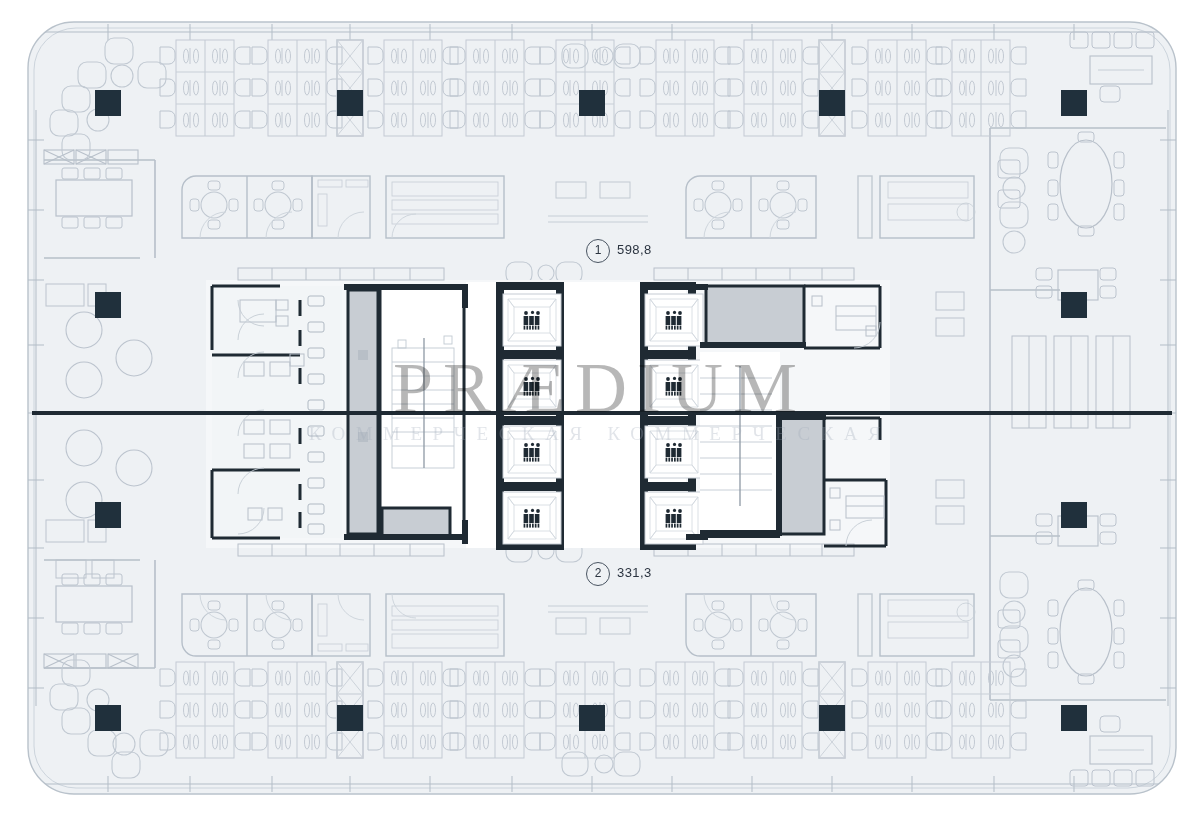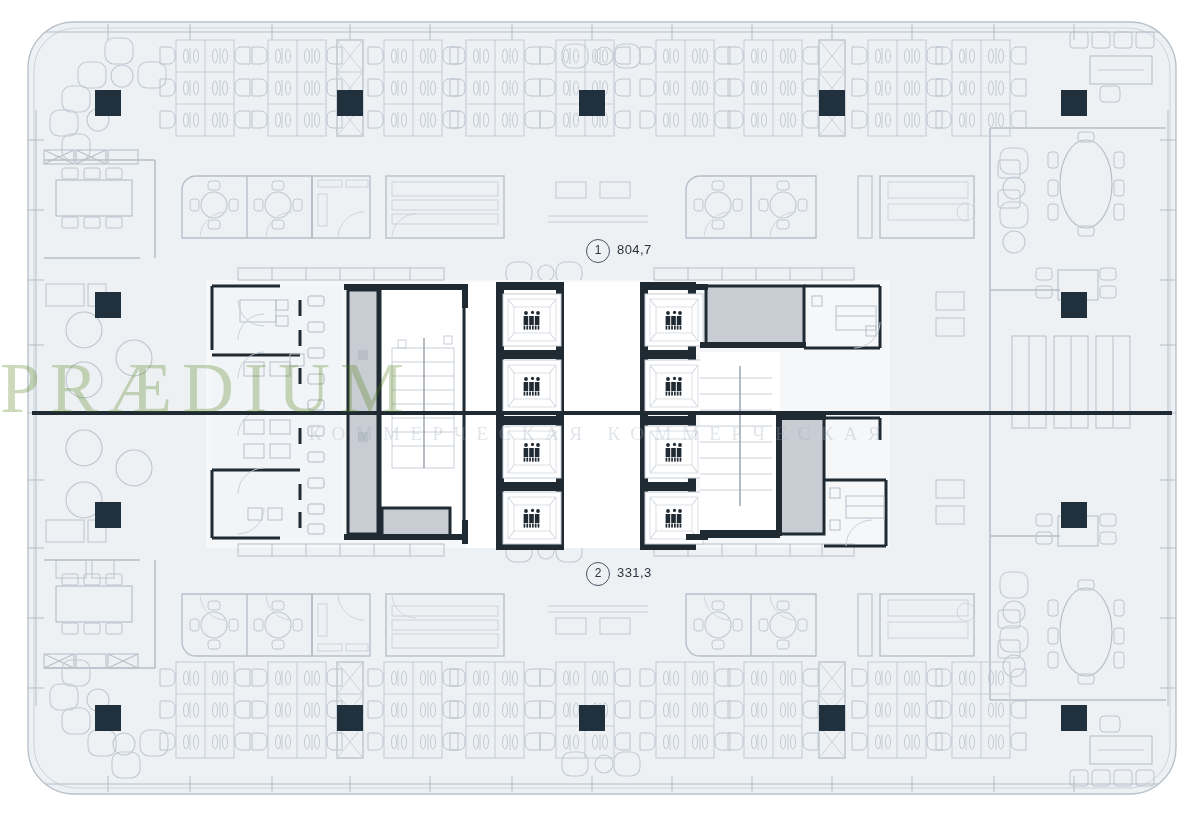--- a/index.html
+++ b/index.html
@@ -1,21 +1,21 @@
 <!DOCTYPE html>
 <html><head>
 <meta charset="utf-8">
 <style>
   html,body{margin:0;padding:0;background:#ffffff;}
   body{font-family:"Liberation Sans",sans-serif;}
   #plan-root{position:relative;width:1200px;height:816px;background:#ffffff;overflow:hidden;}
   #plan-svg{position:absolute;left:0;top:0;width:1200px;height:816px;display:block;}
   .wm{position:absolute;pointer-events:none;user-select:none;}
-  #watermark-main{left:0;right:0;top:352px;font-family:"Liberation Serif",serif;
-      font-size:72px;letter-spacing:10px;color:#4d7c0f;opacity:.28;font-weight:400;line-height:1;}
+  #watermark-main{left:0;right:0;top:352px;text-align:center;font-family:"Liberation Serif",serif;
+      font-size:72px;letter-spacing:10px;color:#000000;opacity:.28;font-weight:400;line-height:1;}
   #watermark-sub{left:0;right:0;top:424px;text-align:center;font-family:"Liberation Serif",serif;
       font-size:19px;letter-spacing:10.5px;color:#9fa9b8;opacity:.30;line-height:1;}
   .dimlabel{position:absolute;font-size:13px;color:#2b3440;font-family:"Liberation Sans",sans-serif;
       letter-spacing:.4px;white-space:nowrap;}
   #dim-1-text{left:617px;top:242px;}
   #dim-2-text{left:617px;top:565px;}
   .dimcirc{position:absolute;width:22px;height:22px;border:1.1px solid #4a5562;border-radius:50%;
       color:#2b3440;font-size:12px;line-height:21px;text-align:center;background:transparent;}
   #dim-1-circle{left:586px;top:239px;}
   #dim-2-circle{left:586px;top:562px;}
@@ -704,18 +704,18 @@
         <rect x="1061" y="705" width="26" height="26"></rect>
       </g>
 
     </g>
   </svg>
 
   <div class="wm" id="watermark-main">PRÆDIUM</div>
   <div class="wm" id="watermark-sub">КОММЕРЧЕСКАЯ КОММЕРЧЕСКАЯ</div>
 
   <div class="dimcirc" id="dim-1-circle">1</div>
-  <div class="dimlabel" id="dim-1-text">804,7</div>
+  <div class="dimlabel" id="dim-1-text">598,8</div>
 
   <div class="dimcirc" id="dim-2-circle">2</div>
   <div class="dimlabel" id="dim-2-text">331,3</div>
 
 </div>
 
 </body></html>

